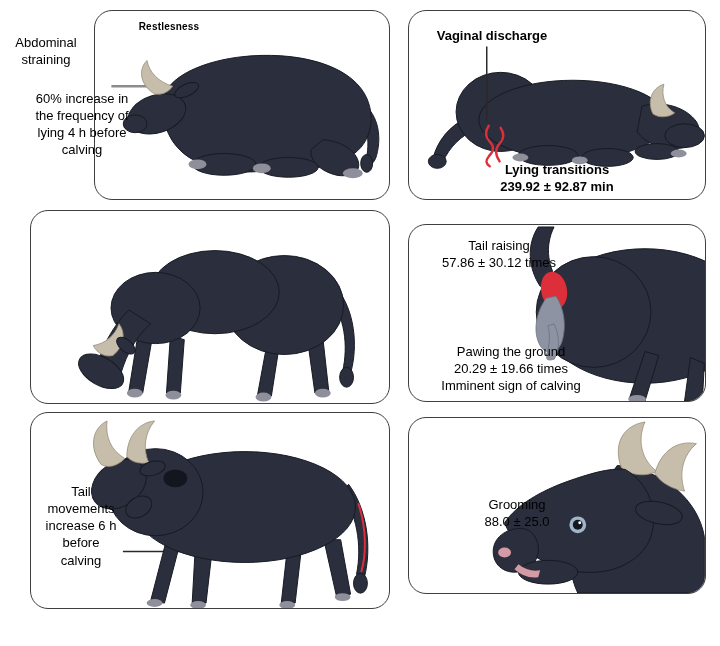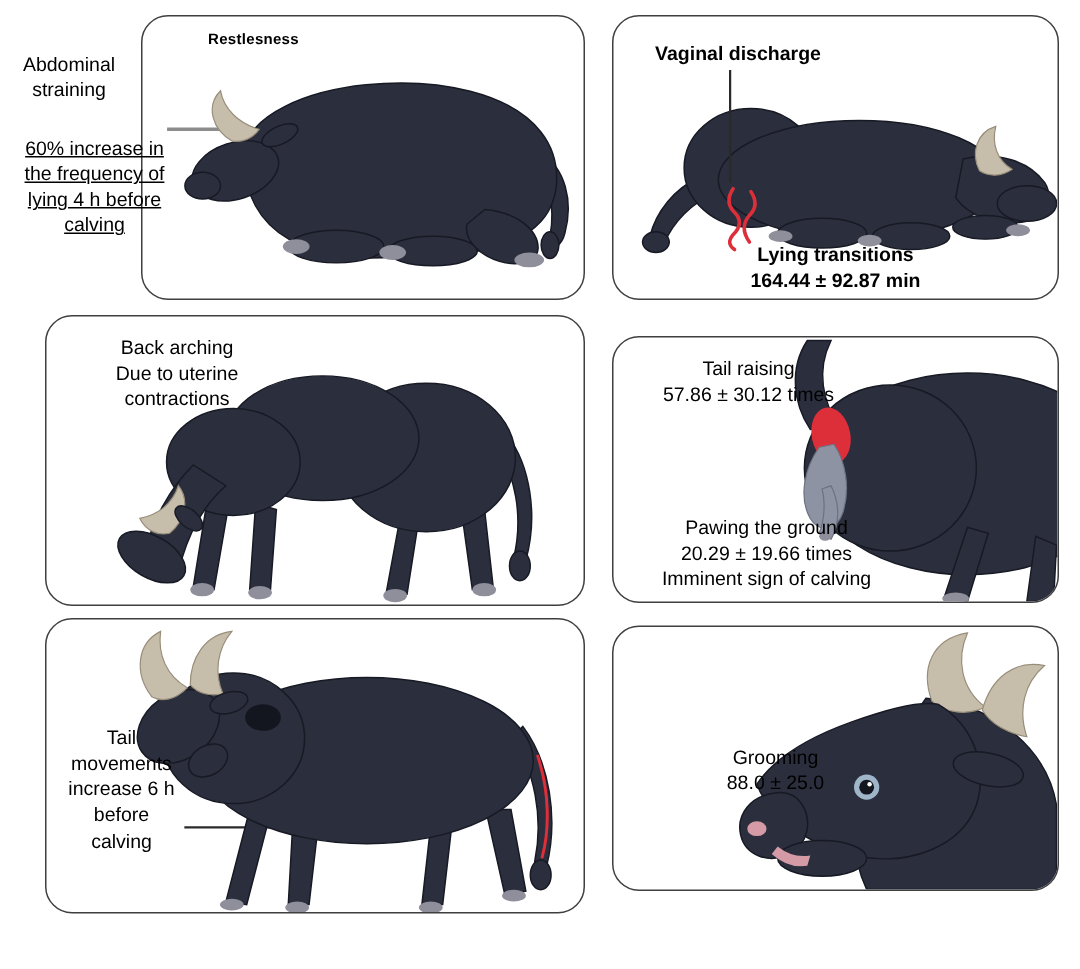--- a/index.html
+++ b/index.html
@@ -39,21 +39,21 @@
   .p5 { left:30px;  top:412px; width:360px; height:197px;text-decoration:underline; }
   .p6 { left:408px; top:417px; width:298px; height:177px; }
 </style>
 </head>
 <body>
 
 <div class="canvas">
 
   <div class="txt" style="left:2px; top:34px; width:88px;">Abdominal
 straining</div>
-  <div class="txt" style="left:0; top:90px; width:126px;text-decoration:underline;">60% increase in
+  <div class="txt" style="left:19px; top:90px; width:126px;">60% increase in
 the frequency of
 lying 4 h before
 calving</div>
 
   <section class="panel p1">
     <div class="txt title" style="left:14px; top:9px; width:120px;">Restlesness</div>
     <svg viewBox="0 0 296 190">
       <line class="ptr-grey" x1="16" y1="76" x2="148" y2="76"></line>
       <path class="f-body" d="M268 92 C284 102 290 124 284 146 C282 154 276 158 272 156 C278 136 276 114 264 100 Z"></path>
       <ellipse class="f-body" cx="274" cy="154" rx="6" ry="9"></ellipse>
@@ -67,21 +67,21 @@
       <path class="f-body" d="M230 130 C252 132 266 144 266 156 C266 164 256 168 244 166 C226 162 216 150 218 140 Z"></path>
       <ellipse class="f-hoof" cx="103" cy="155" rx="9" ry="5"></ellipse>
       <ellipse class="f-hoof" cx="168" cy="159" rx="9" ry="5"></ellipse>
       <ellipse class="f-hoof" cx="260" cy="164" rx="10" ry="5"></ellipse>
     </svg>
   </section>
 
   <section class="panel p2">
     <div class="txt" style="left:8px; top:16px; width:150px;">Vaginal discharge</div>
     <div class="txt" style="left:0; top:150px; width:100%;">Lying transitions
-164.44 ± 92.87 min</div>
+239.92 ± 92.87 min</div>
     <svg viewBox="0 0 298 190">
       <path class="f-body" d="M58 108 C40 116 28 132 24 148 L34 152 C40 138 52 126 66 120 Z"></path>
       <ellipse class="f-body" cx="28" cy="152" rx="9" ry="7"></ellipse>
       <ellipse class="f-body" cx="92" cy="102" rx="45" ry="40"></ellipse>
       <ellipse class="f-body" cx="165" cy="110" rx="95" ry="40"></ellipse>
       <path class="f-body" d="M235 96 C258 90 280 98 290 112 C296 122 292 134 278 138 C258 142 238 134 230 122 Z"></path>
       <ellipse class="f-body" cx="278" cy="126" rx="20" ry="12"></ellipse>
       <path class="f-horn" d="M246 104 C240 92 244 78 257 74 C254 86 258 97 268 103 C261 108 252 108 246 104 Z"></path>
       <ellipse class="f-body" cx="140" cy="146" rx="30" ry="10"></ellipse>
       <ellipse class="f-body" cx="200" cy="148" rx="26" ry="9"></ellipse>
@@ -89,23 +89,20 @@
       <ellipse class="f-hoof" cx="112" cy="148" rx="8" ry="4"></ellipse>
       <ellipse class="f-hoof" cx="172" cy="151" rx="8" ry="4"></ellipse>
       <ellipse class="f-hoof" cx="272" cy="144" rx="8" ry="4"></ellipse>
       <line class="ptr-dark" x1="78" y1="36" x2="78" y2="112"></line>
       <path class="s-red" d="M80 116 q-6 9 1 16 q7 7 -1 15 q-5 6 1 10"></path>
       <path class="s-red" d="M92 118 q6 9 -1 16 q-7 8 0 18"></path>
     </svg>
   </section>
 
   <section class="panel p3">
-    <div class="txt" style="left:12px; top:12px; width:150px;">Back arching
-Due to uterine
-contractions</div>
     <svg viewBox="0 0 360 194">
       <path class="f-body" d="M308 78 C326 100 330 136 322 164 L314 162 C320 136 316 106 300 86 Z"></path>
       <ellipse class="f-body" cx="318" cy="168" rx="7" ry="10"></ellipse>
       <path class="f-body" d="M108 120 L98 182 L112 184 L122 126 Z"></path>
       <path class="f-body" d="M140 126 L136 184 L150 184 L154 130 Z"></path>
       <path class="f-body" d="M238 132 L228 186 L242 187 L250 136 Z"></path>
       <path class="f-body" d="M278 126 L286 184 L300 182 L294 128 Z"></path>
       <ellipse class="f-body" cx="255" cy="95" rx="60" ry="50"></ellipse>
       <ellipse class="f-body" cx="185" cy="82" rx="65" ry="42"></ellipse>
       <ellipse class="f-body" cx="125" cy="98" rx="45" ry="36"></ellipse>

